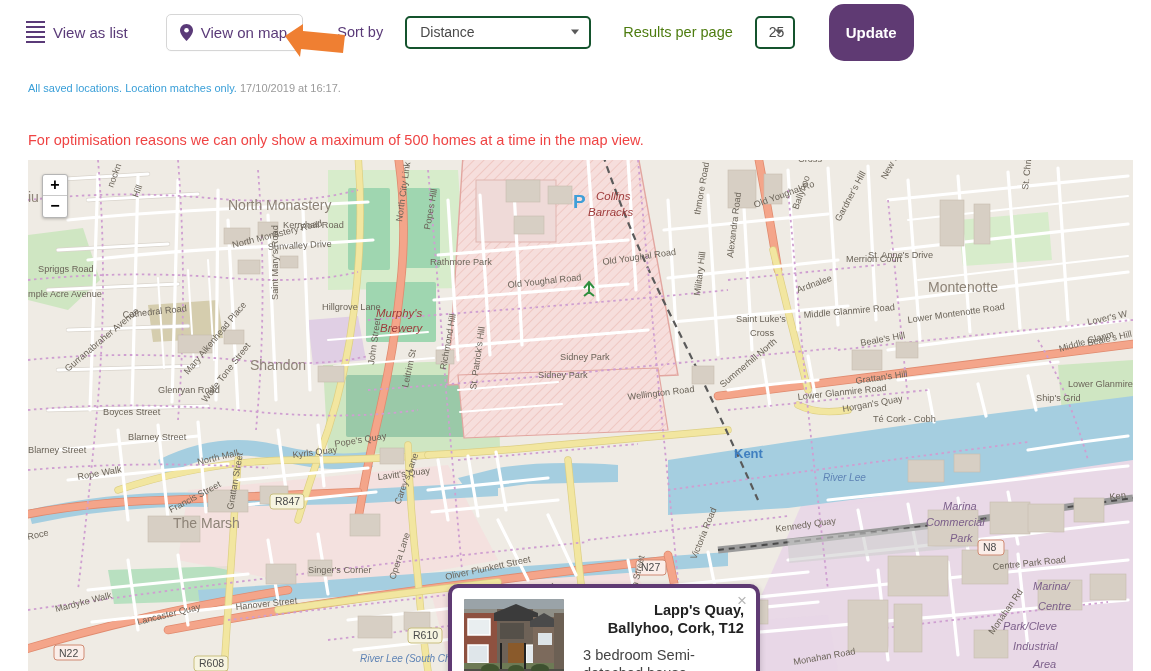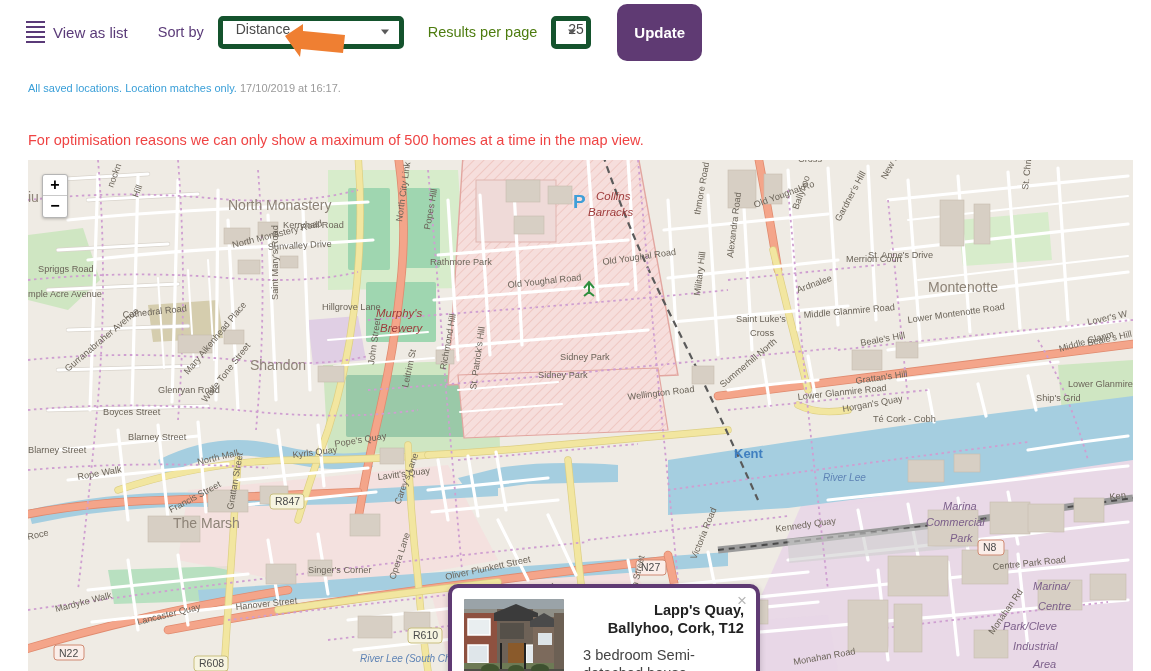--- a/index.html
+++ b/index.html
@@ -9,21 +9,21 @@
     background: #ffffff;
     font-family: "Liberation Sans", sans-serif;
     overflow: hidden;
   }
   .page { position: relative; width: 1151px; height: 671px; background:#fff; }
 
   
   .toolbar {
     position: absolute; left: 26px; top: 10px;
     width: 1100px; height: 44px;
-    display: flex; align-items: center; gap: 4px;
+    display: flex; align-items: center; gap: 12px;
   }
   .view-as-list {
     display: flex; align-items: center; gap: 8px;
     color: #5a3a78; font-size: 15px; cursor: pointer;
     padding: 6px 4px 6px 0;
   }
   .list-icon { display:flex; flex-direction:column; gap:2.5px; width:19px; }
   .list-icon i {
     display:block; height:2.6px; background:#5a3a78; width:100%;
     border-radius: 0;
@@ -38,40 +38,40 @@
     box-shadow: 0 1px 1px rgba(0,0,0,.02);
   }
   .pin-icon { width:13px; height:17px; display:block; }
 
   .sortby-label {
     margin-left: 22px; font-size: 14.5px; color:#5a3a78;
   }
   .select-box {
     margin-left: 10px;
     position: relative;
-    border:5px solid #14532d; background:#fff; border-radius:5px;
-    height: 33px; display:flex; align-items:flex-start;
+    border:2px solid #14532d; background:#fff; border-radius:5px;
+    height: 33px; display:flex; align-items:center;
     font-size: 14px; color:#4a4a4a;
     cursor: pointer;
   }
   .select-box .val { padding: 0 13px; white-space:nowrap; }
   .select-box .caret {
     position:absolute; right:10px; top:50%; transform: translateY(-50%);
     width:0;height:0;border-left:4.5px solid transparent;border-right:4.5px solid transparent;
     border-top:5.5px solid #5a5a5a;
   }
   #sort-select { width: 186px; }
   #rpp-select  { width: 40px; }
   #rpp-select .val { padding: 0 0 0 12px; }
 
   .rpp-label { margin-left: 20px; font-size: 14.5px; color:#4d7c0f; }
 
   .update-btn {
     margin-left: 22px;
-    background:#5f3a73; color:#fff; border:none; border-radius:10px;
+    background:#5f3a73; color:#fff; border:none; border-radius:15px;
     font-size: 15px; font-weight: bold;
     padding: 20px 17px; cursor:pointer;
     font-family: "Liberation Sans", sans-serif;
   }
 
   
   .anno-arrow { position:absolute; left:283px; top:22px; width:66px; height:42px; pointer-events:none; }
 
   
   .saved-line {
@@ -141,20 +141,27 @@
       <span class="list-icon">
         <i></i>
           <i></i>
           <i></i>
           <i></i>
           <i></i>
       </span>
       <span>View as list</span>
     </div>
 
+    <div class="view-on-map">
+      <svg class="pin-icon" viewBox="0 0 13 17">
+        <path d="M6.5 0C2.9 0 0 2.9 0 6.5C0 11 6.5 17 6.5 17S13 11 13 6.5C13 2.9 10.1 0 6.5 0Z" fill="#5a3a78"></path>
+        <circle cx="6.5" cy="6.3" r="2.3" fill="#ffffff"></circle>
+      </svg>
+      <span>View on map</span>
+    </div>
 
     <span class="sortby-label">Sort by</span>
 
     <div class="select-box" id="sort-select">
       <span class="val">Distance</span>
       <span class="caret"></span>
     </div>
 
     <span class="rpp-label">Results per page</span>
 

